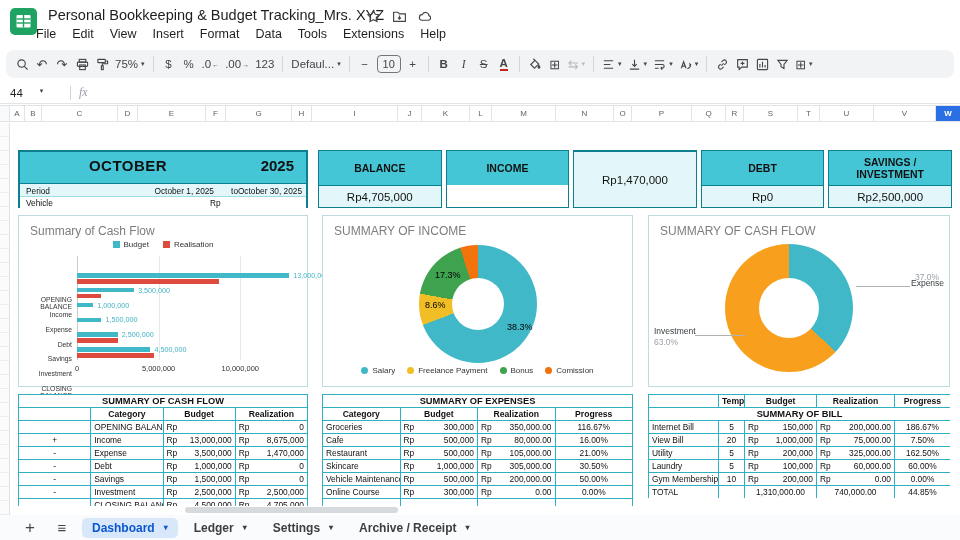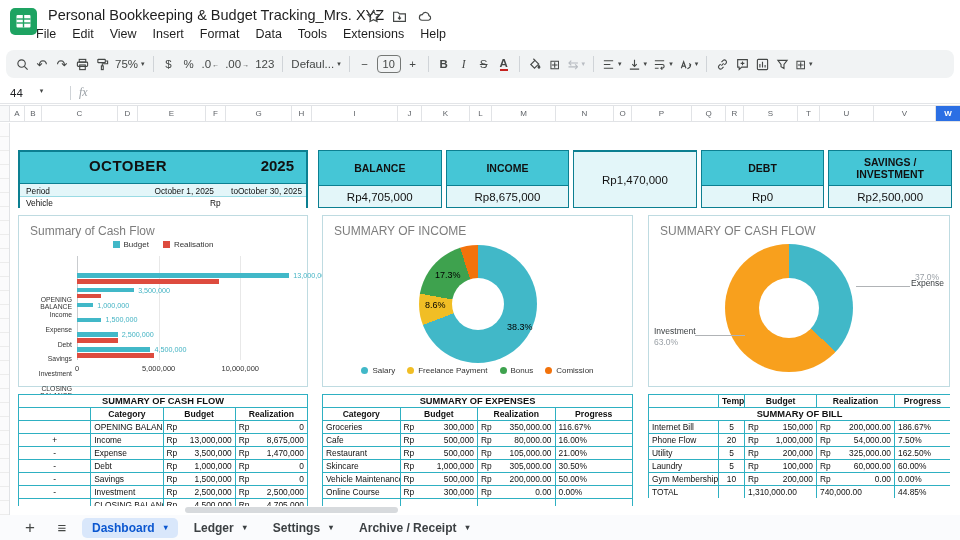--- a/index.html
+++ b/index.html
@@ -107,21 +107,21 @@
   #t-cashflow { left:8px; width:290px; height:112px; }
   #t-expenses { left:312px; width:311px; height:112px; }
   #t-bill { left:638px; width:302px; height:104px; }
   .wtable table { border-collapse:collapse; width:100%; table-layout:fixed; }
   .wtable td, .wtable th { border:1px solid #2eb0c2; height:13px; font-size:8.4px; color:#111;
                             padding:0 3px; overflow:hidden; white-space:nowrap; }
   .wtable .ttl { font-size:9.3px; font-weight:bold; text-align:center; }
   .wtable th { font-weight:bold; text-align:center; font-size:8.6px; }
   .rpcell { }
   .rpwrap { display:flex; justify-content:space-between; }
-  .num { text-align:left; }
+  .num { text-align:center; }
   .ctr { text-align:center; }
 
   #hscroll { position:absolute; left:185px; top:507px; width:213px; height:6px; border-radius:3px; background:#d7dadd; }
 
   
   #tabbar { position:absolute; left:0; top:515px; width:960px; height:25px; background:#fafbfd;
             display:flex; align-items:center; gap:8px; padding-left:18px; }
   #add-sheet { font-size:17px; color:#444746; width:24px; text-align:center; }
   #all-sheets { font-size:15px; color:#444746; width:24px; text-align:center; }
   .sheet-tab { display:flex; align-items:center; gap:6px; font-size:12px; color:#3c4043; font-weight:bold;
@@ -387,21 +387,20 @@
       </div>
     </div>
 
     <div id="cards">
         <div class="card">
           <div class="card-h">BALANCE</div>
           <div class="card-v">Rp4,705,000</div>
         </div>
         <div class="card">
           <div class="card-h">INCOME</div>
-          <div class="card-v">Rp8,675,000</div>
         </div>
         <div class="card">
           <div class="card-v">Rp1,470,000</div>
         </div>
         <div class="card">
           <div class="card-h">DEBT</div>
           <div class="card-v">Rp0</div>
         </div>
         <div class="card">
           <div class="card-h">SAVINGS / INVESTMENT</div>
@@ -763,32 +762,32 @@
               </td>
               <td class="rpcell" style="width:78px">
                 <span class="rpwrap">
                   <span>Rp</span>
                   <span>200,000.00</span>
                 </span>
               </td>
               <td class="num">186.67%</td>
             </tr>
             <tr>
-              <td>Phone Flow</td>
+              <td>View Bill</td>
               <td class="ctr">20</td>
               <td class="rpcell" style="width:72px">
                 <span class="rpwrap">
                   <span>Rp</span>
                   <span>1,000,000</span>
                 </span>
               </td>
               <td class="rpcell" style="width:78px">
                 <span class="rpwrap">
                   <span>Rp</span>
-                  <span>54,000.00</span>
+                  <span>75,000.00</span>
                 </span>
               </td>
               <td class="num">7.50%</td>
             </tr>
             <tr>
               <td>Utility</td>
               <td class="ctr">5</td>
               <td class="rpcell" style="width:72px">
                 <span class="rpwrap">
                   <span>Rp</span>

